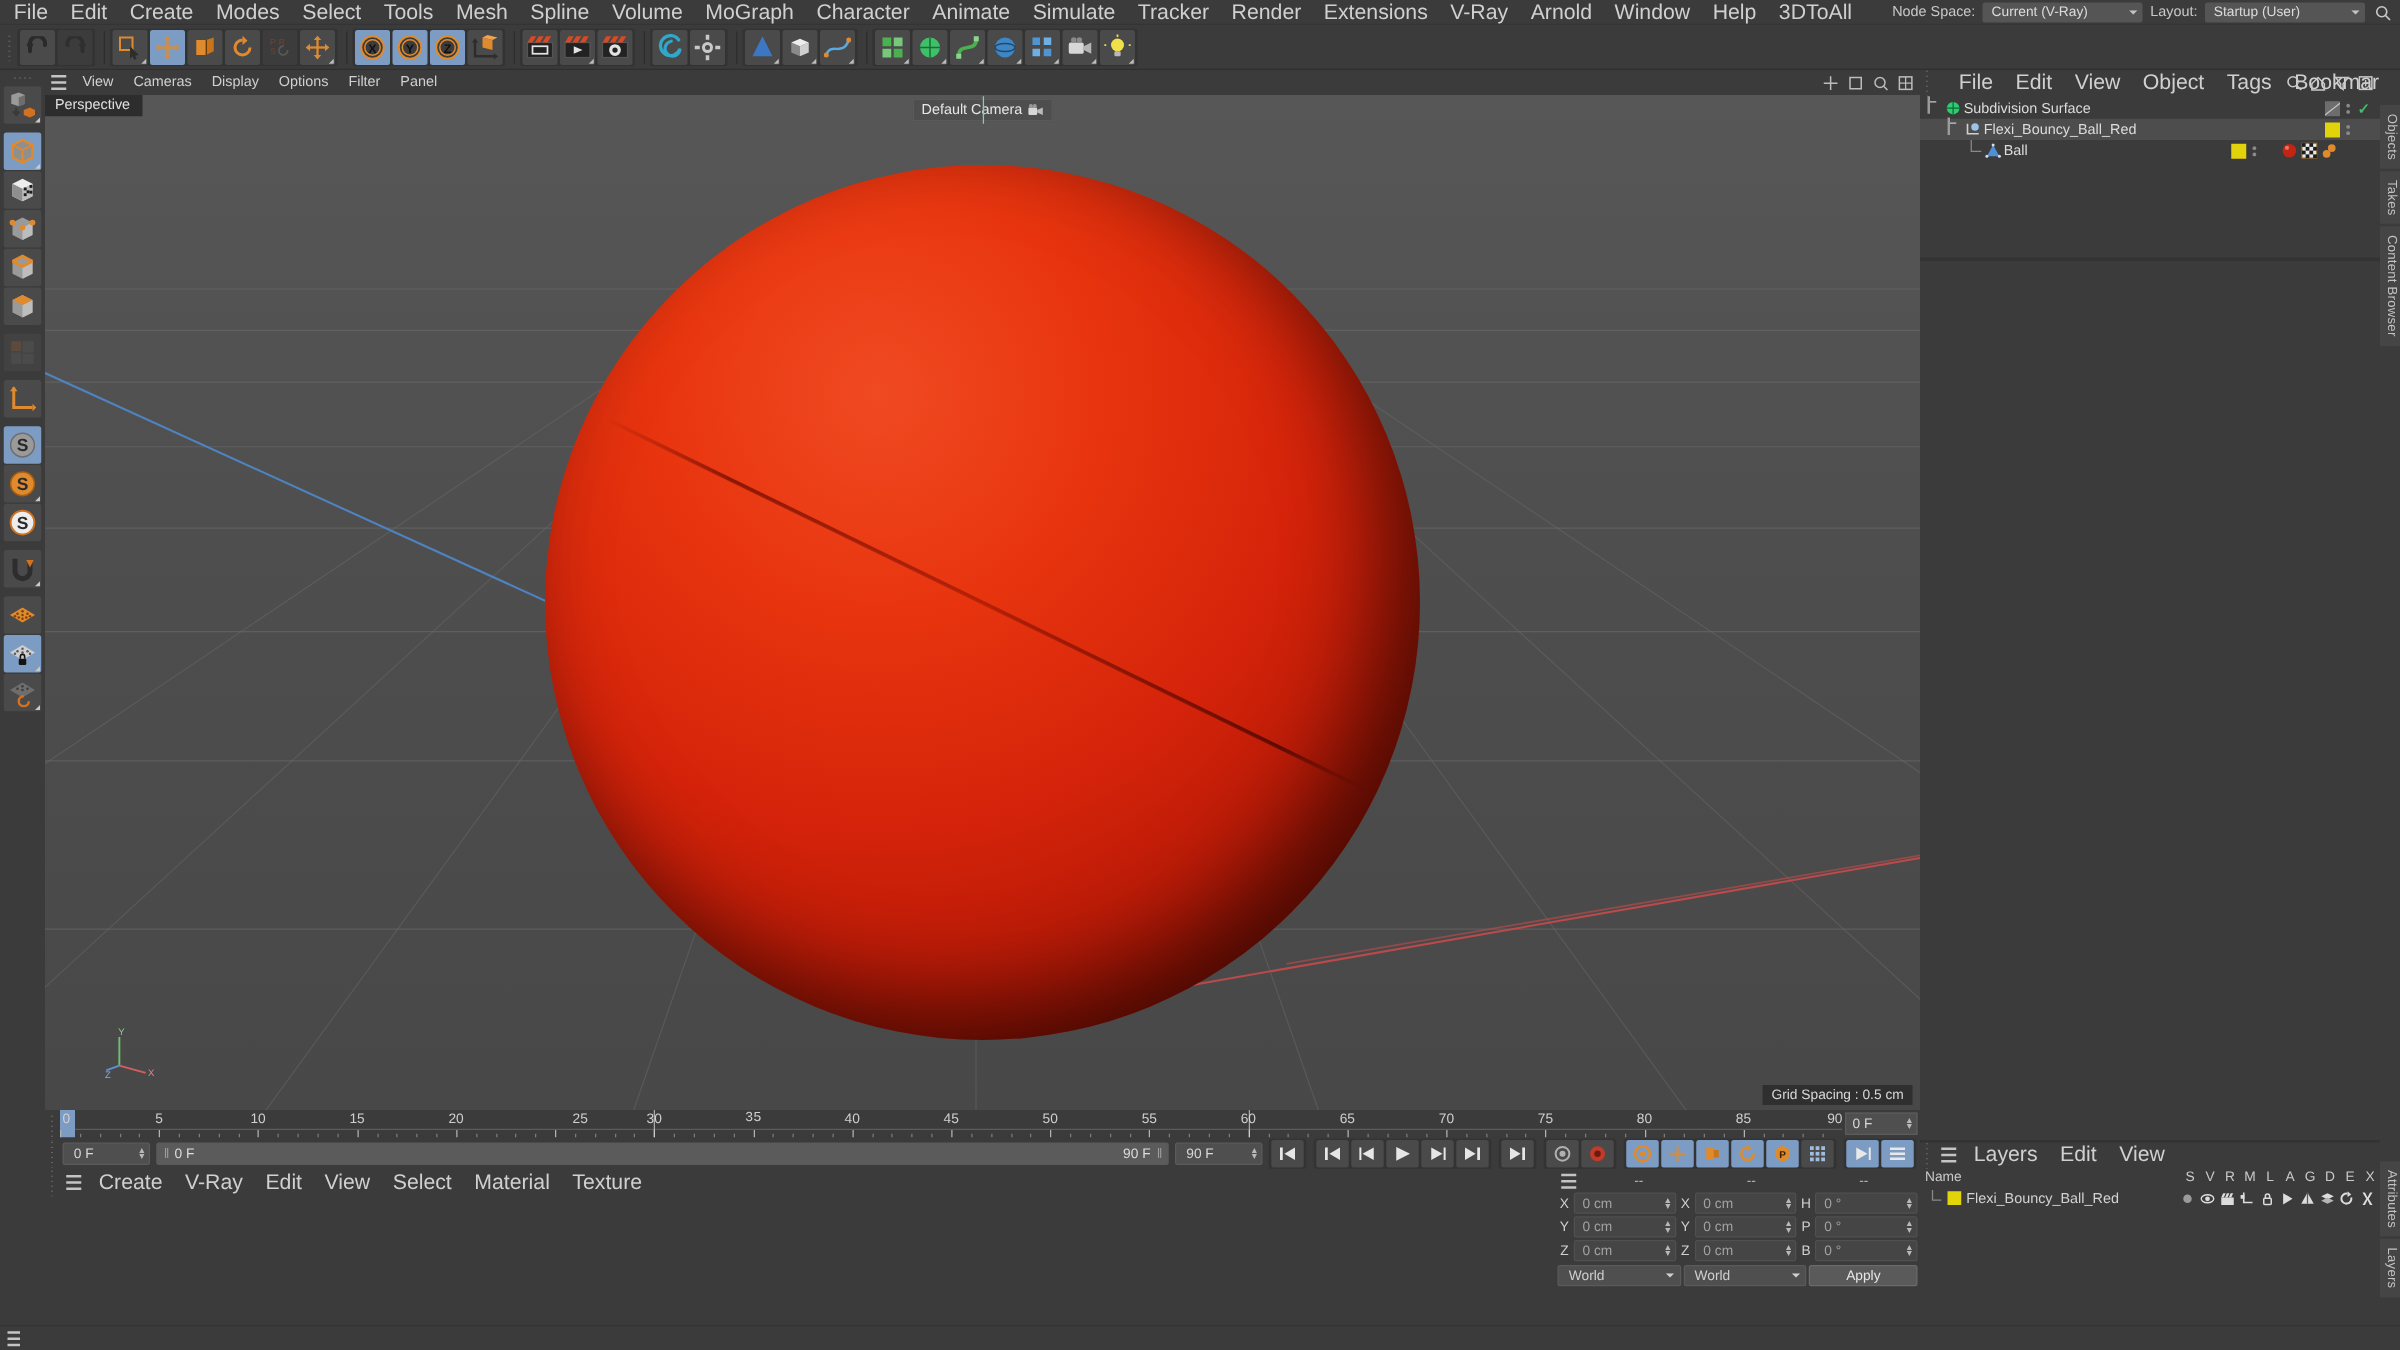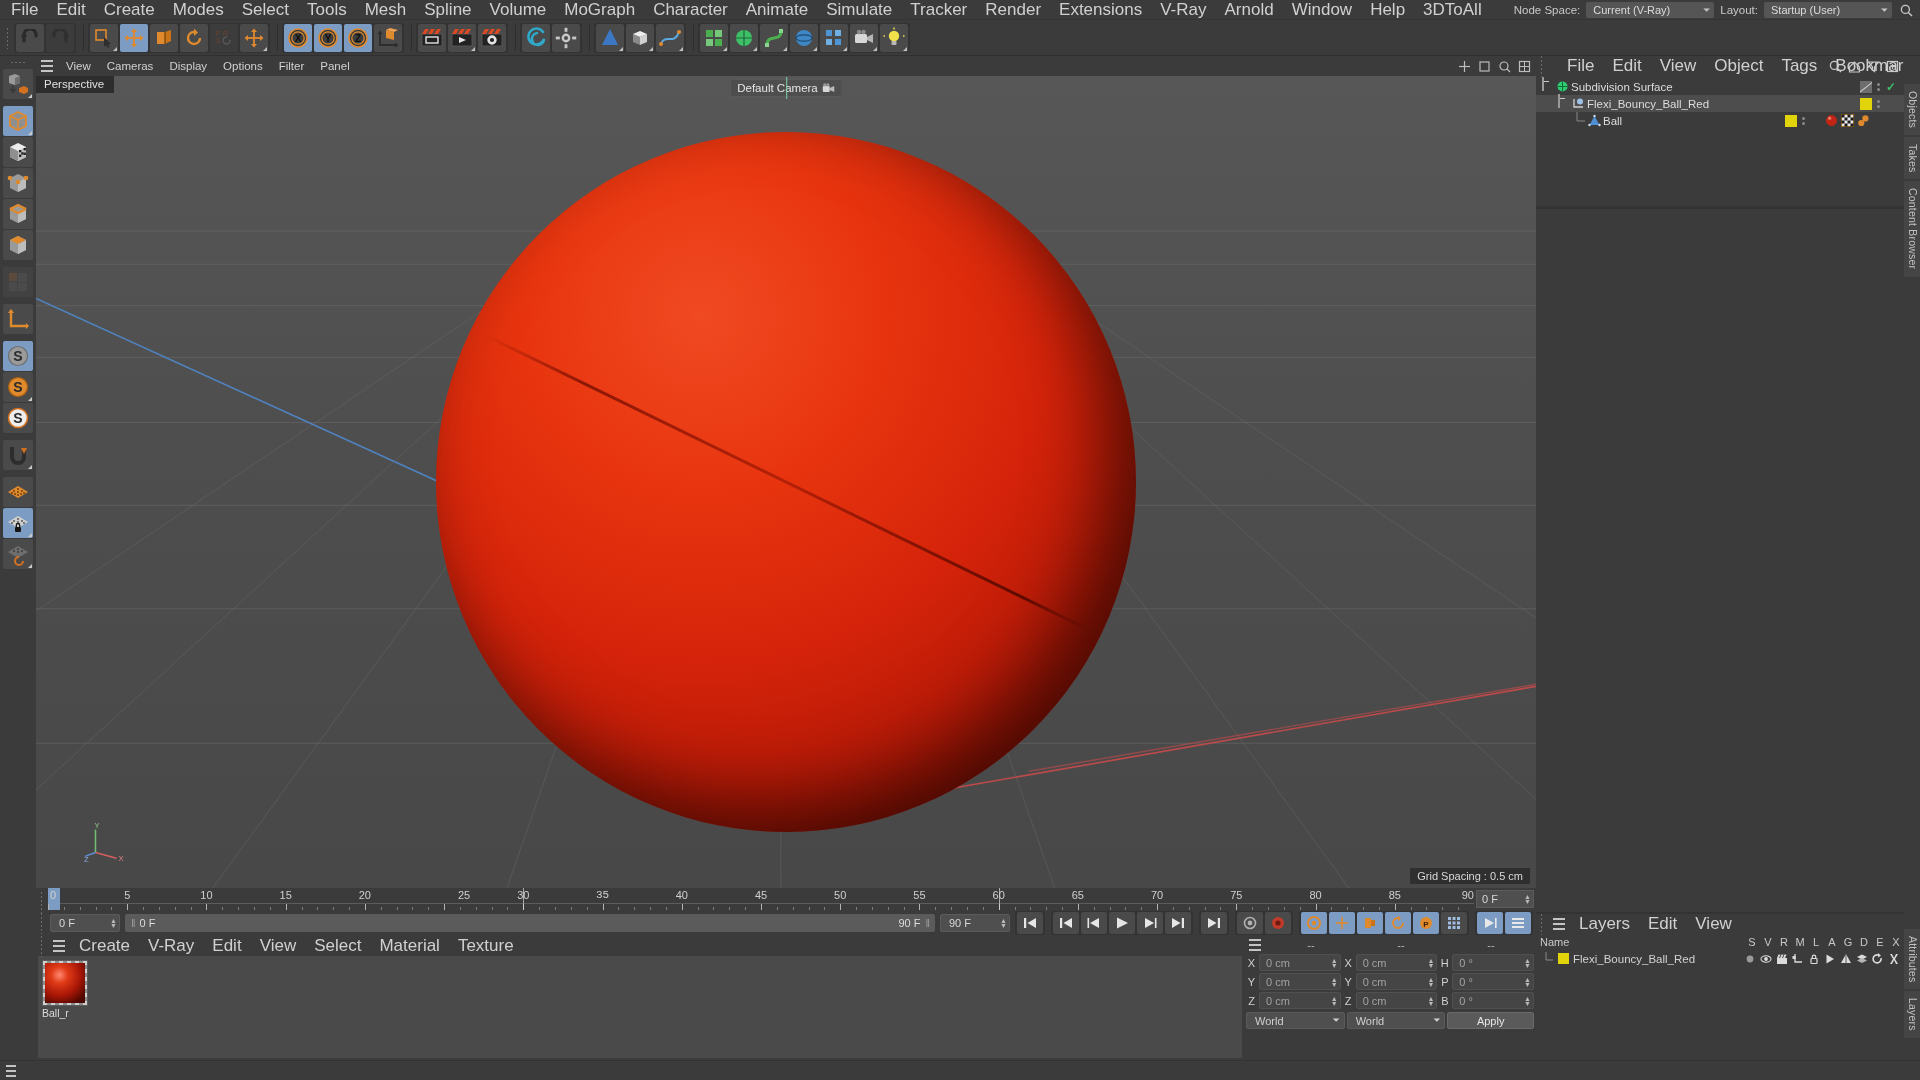--- a/index.html
+++ b/index.html
@@ -1112,26 +1112,20 @@
             <div id="mat-menu" style="display:flex;align-items:center;">
                 <div class="menu-item">Create</div>
                 <div class="menu-item">V-Ray</div>
                 <div class="menu-item">Edit</div>
                 <div class="menu-item">View</div>
                 <div class="menu-item">Select</div>
                 <div class="menu-item">Material</div>
                 <div class="menu-item">Texture</div>
               </div>
           </div>
-          <div class="matarea">
-            <div class="matchip">
-              <div class="matthumb"></div>
-              <div class="matname">Ball_r</div>
-            </div>
-          </div>
         </div>
 
         <div class="coordman">
           <div class="coordbar">
             <span class="hamb">
                 <i></i>
                 <i></i>
                 <i></i>
               </span>
             <span class="dash">--</span>

